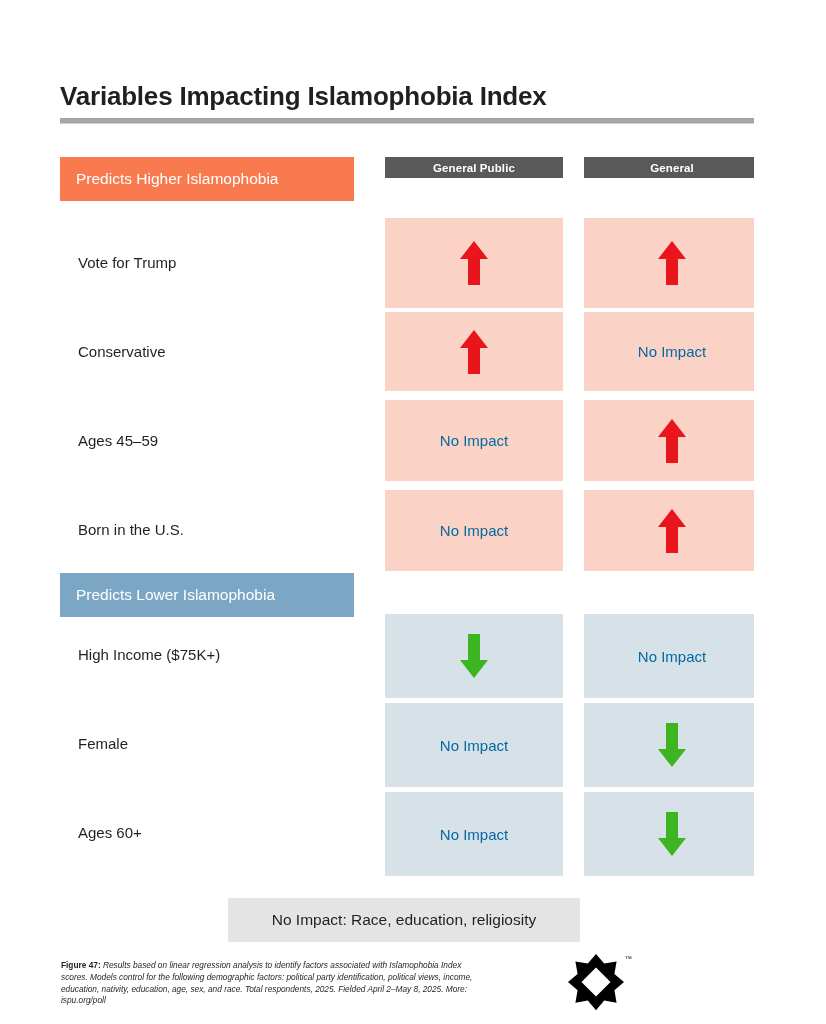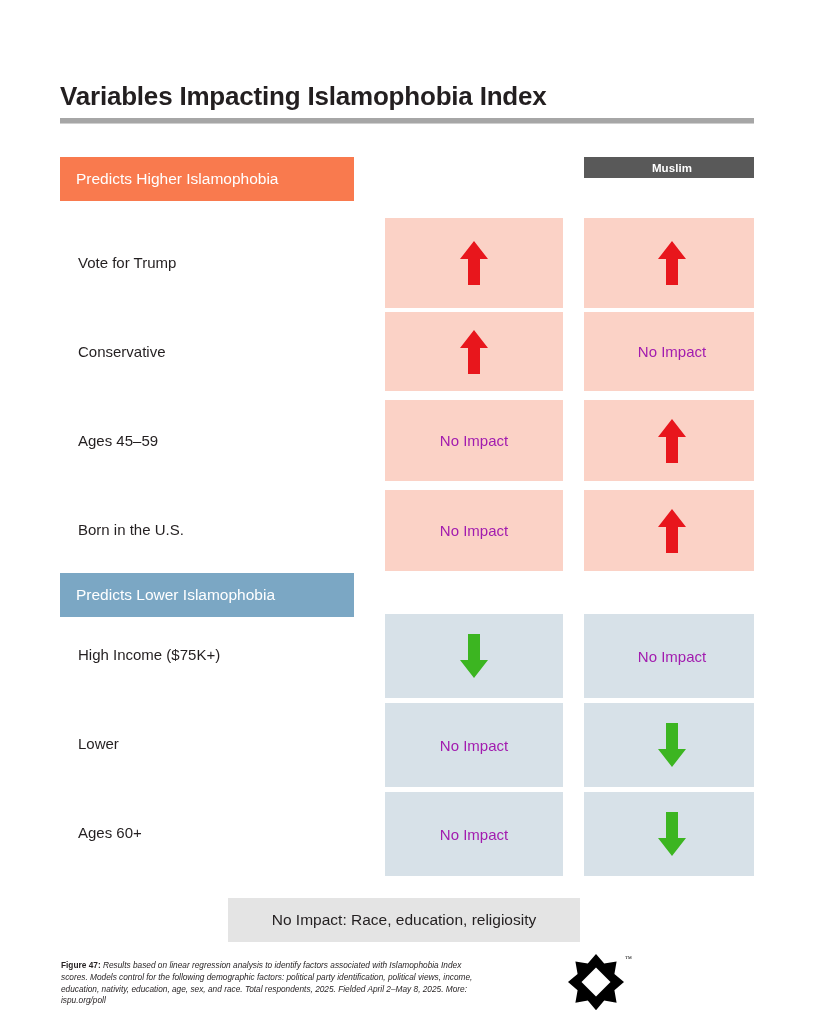--- a/index.html
+++ b/index.html
@@ -88,21 +88,21 @@
     white-space: nowrap;
   }
 
   
   .cell {
     position: absolute;
     display: flex;
     align-items: center;
     justify-content: center;
     font-size: 15px;
-    color: #a21caf;
+    color: #0369a1;
   }
   .cell.c0 { left: 385px; width: 178px; }
   .cell.c1 { left: 584px; width: 176px; }
   .cell.pink { background: #fbd2c6; }
   .cell.blue { background: #d7e1e8; }
 
   
   .arrow { display: block; }
 
   
@@ -167,21 +167,22 @@
   }
 </style>
 </head>
 <body>
 
 <div id="page">
 
   <div class="title">Variables Impacting Islamophobia Index</div>
   <div class="title-rule"></div>
 
-  <div class="col-header c1">Muslim</div>
+  <div class="col-header c0">General Public</div>
+  <div class="col-header c1">General</div>
 
   <div class="banner higher">Predicts Higher Islamophobia</div>
   <div class="banner lower">Predicts Lower Islamophobia</div>
 
   <div id="rows-host">
       <div class="row-label" style="top: 241px;">Vote for Trump</div>
       <div class="cell c0 pink" style="top: 205px; height: 90px;">
         <svg width="34" height="48" viewBox="0 0 34 48" class="arrow">
           <path d="M17 2 L31 20 L23 20 L23 46 L11 46 L11 20 L3 20 Z" fill="#e8161c"></path>
         </svg>
@@ -212,21 +213,21 @@
           <path d="M17 2 L31 20 L23 20 L23 46 L11 46 L11 20 L3 20 Z" fill="#e8161c"></path>
         </svg>
       </div>
       <div class="row-label" style="top: 633px;">High Income ($75K+)</div>
       <div class="cell c0 blue" style="top: 601px; height: 84px;">
         <svg width="34" height="48" viewBox="0 0 34 48" class="arrow">
           <path d="M11 2 L23 2 L23 28 L31 28 L17 46 L3 28 L11 28 Z" fill="#3cb521"></path>
         </svg>
       </div>
       <div class="cell c1 blue" style="top: 601px; height: 84px;">No Impact</div>
-      <div class="row-label" style="top: 722px;">Lower</div>
+      <div class="row-label" style="top: 722px;">Female</div>
       <div class="cell c0 blue" style="top: 690px; height: 84px;">No Impact</div>
       <div class="cell c1 blue" style="top: 690px; height: 84px;">
         <svg width="34" height="48" viewBox="0 0 34 48" class="arrow">
           <path d="M11 2 L23 2 L23 28 L31 28 L17 46 L3 28 L11 28 Z" fill="#3cb521"></path>
         </svg>
       </div>
       <div class="row-label" style="top: 811px;">Ages 60+</div>
       <div class="cell c0 blue" style="top: 779px; height: 84px;">No Impact</div>
       <div class="cell c1 blue" style="top: 779px; height: 84px;">
         <svg width="34" height="48" viewBox="0 0 34 48" class="arrow">

